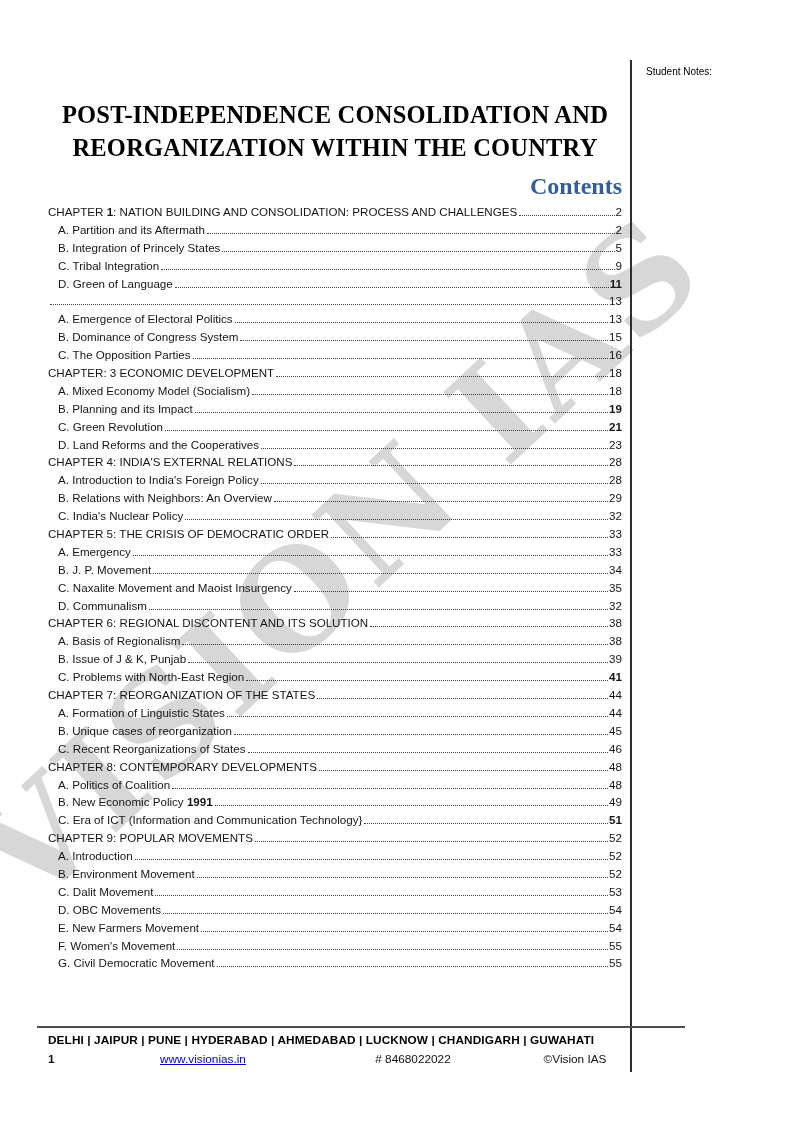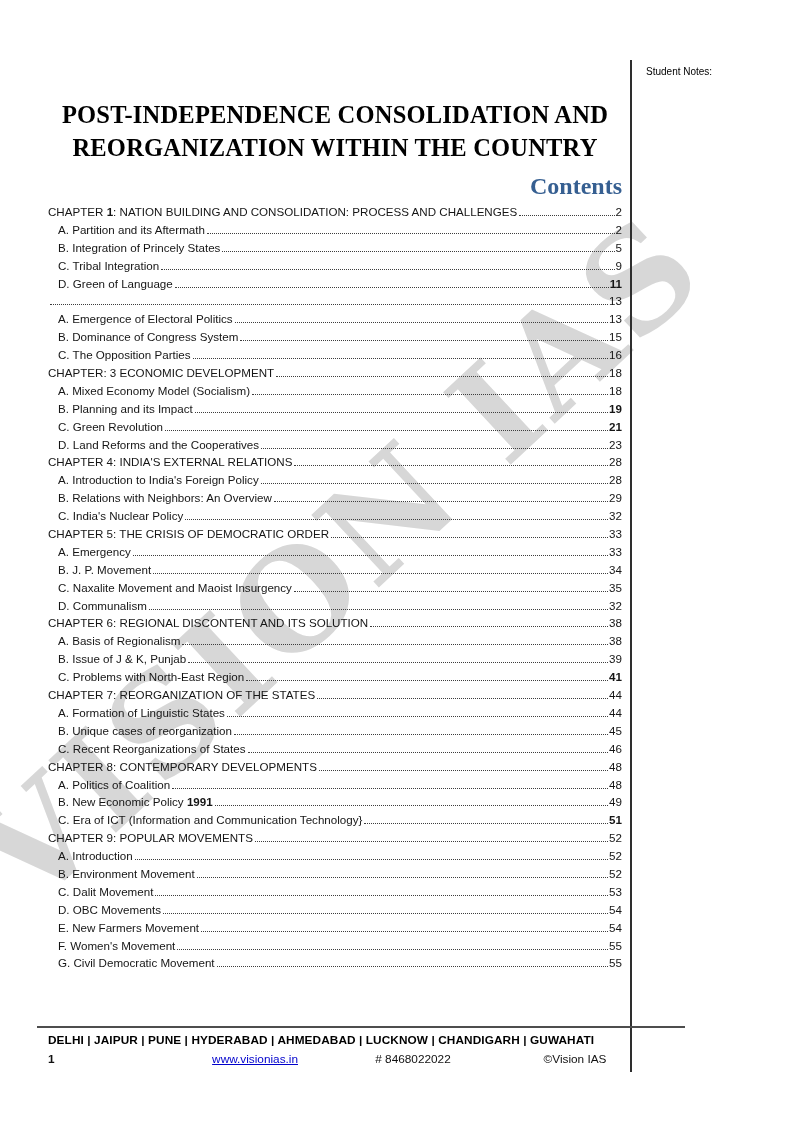--- a/index.html
+++ b/index.html
@@ -90,21 +90,21 @@
   .footer-cities {
     position:absolute; left:48px; top:1033px; width:590px;
     font-weight:bold; font-size:11.8px; color:#000;
     letter-spacing:0.1px; z-index:1;
   }
   .footer-row2 {
     position:absolute; left:48px; top:1052px; width:574px;
     display:flex; font-size:11.8px; z-index:1; align-items:baseline;
   }
   .footer-row2 .pg   { width:60px; font-weight:bold; }
-  .footer-row2 .site { width:190px; text-align:right; }
+  .footer-row2 .site { width:190px; text-align:center; }
   .footer-row2 .phone{ width:230px; text-align:center; }
   .footer-row2 .copy { flex:1; text-align:center; }
   .footer-row2 a { color:#0000CC; text-decoration:underline; cursor:pointer; }
 </style>
 </head>
 <body>
 
 <div class="page">
 
   <div class="watermark">VISION IAS</div>

